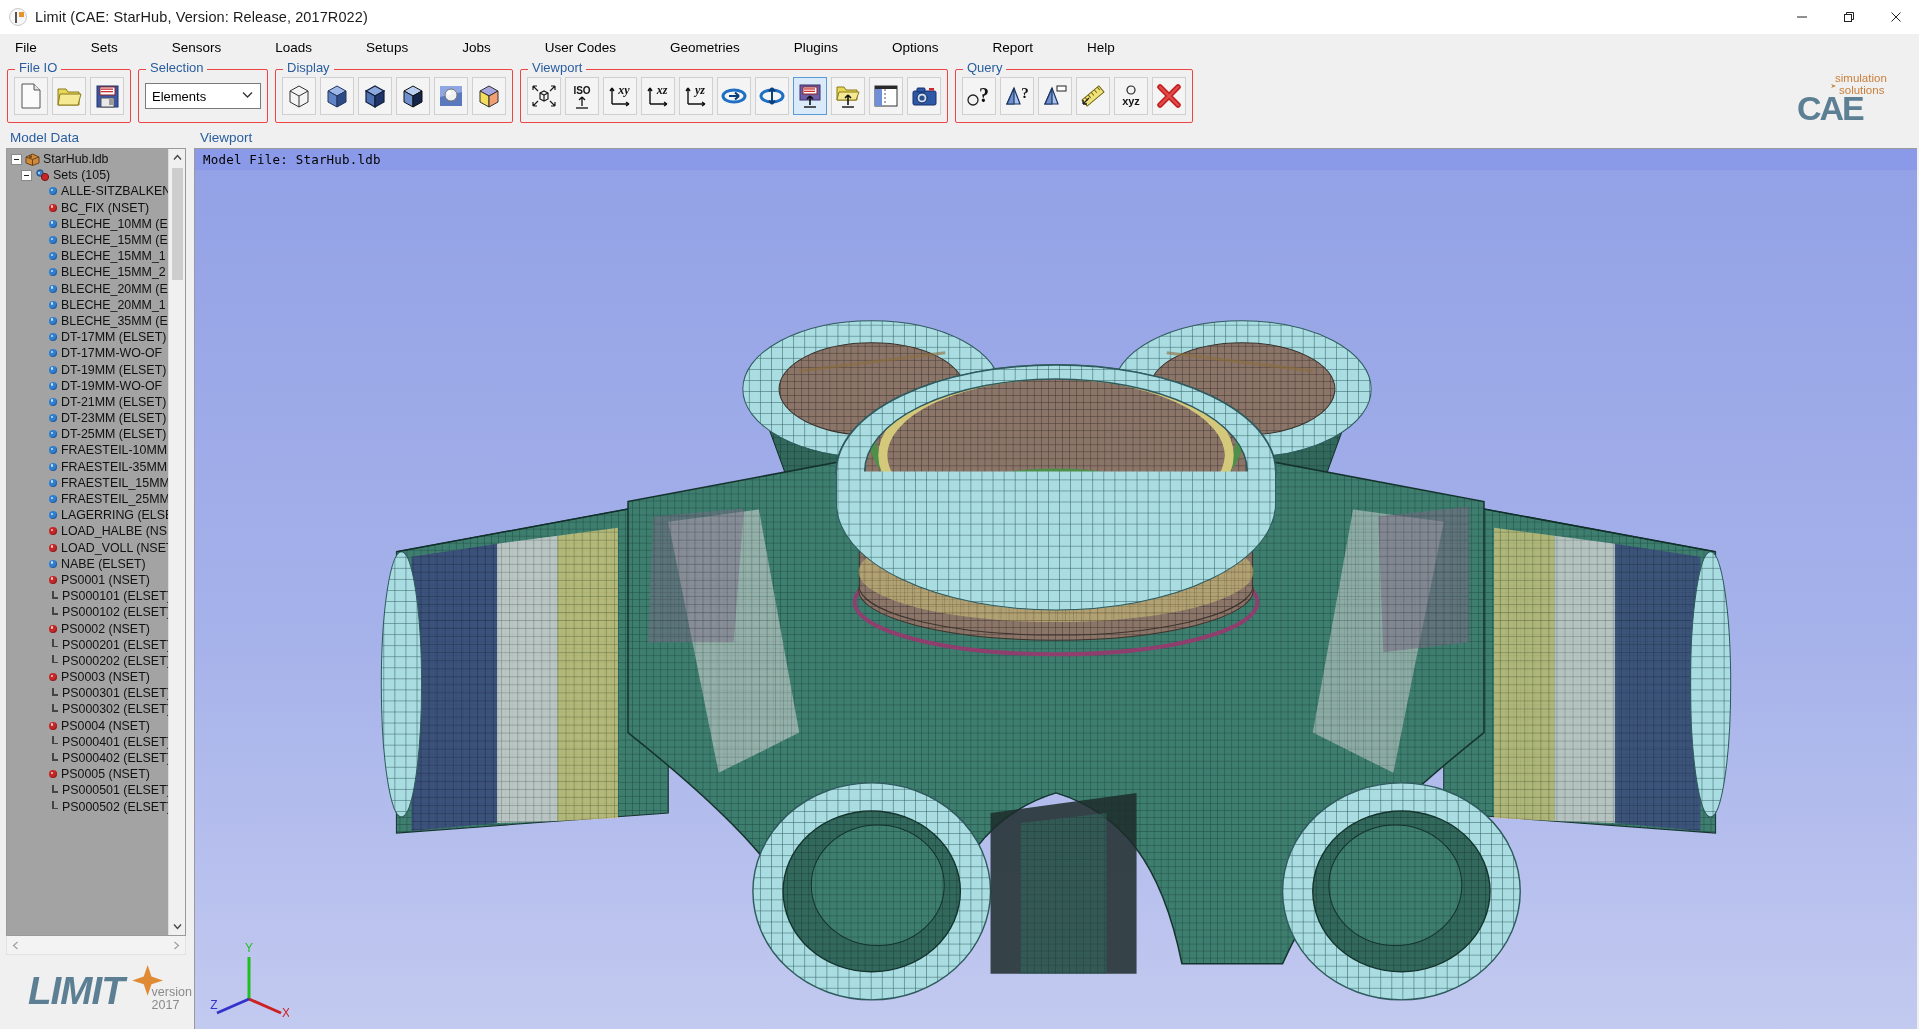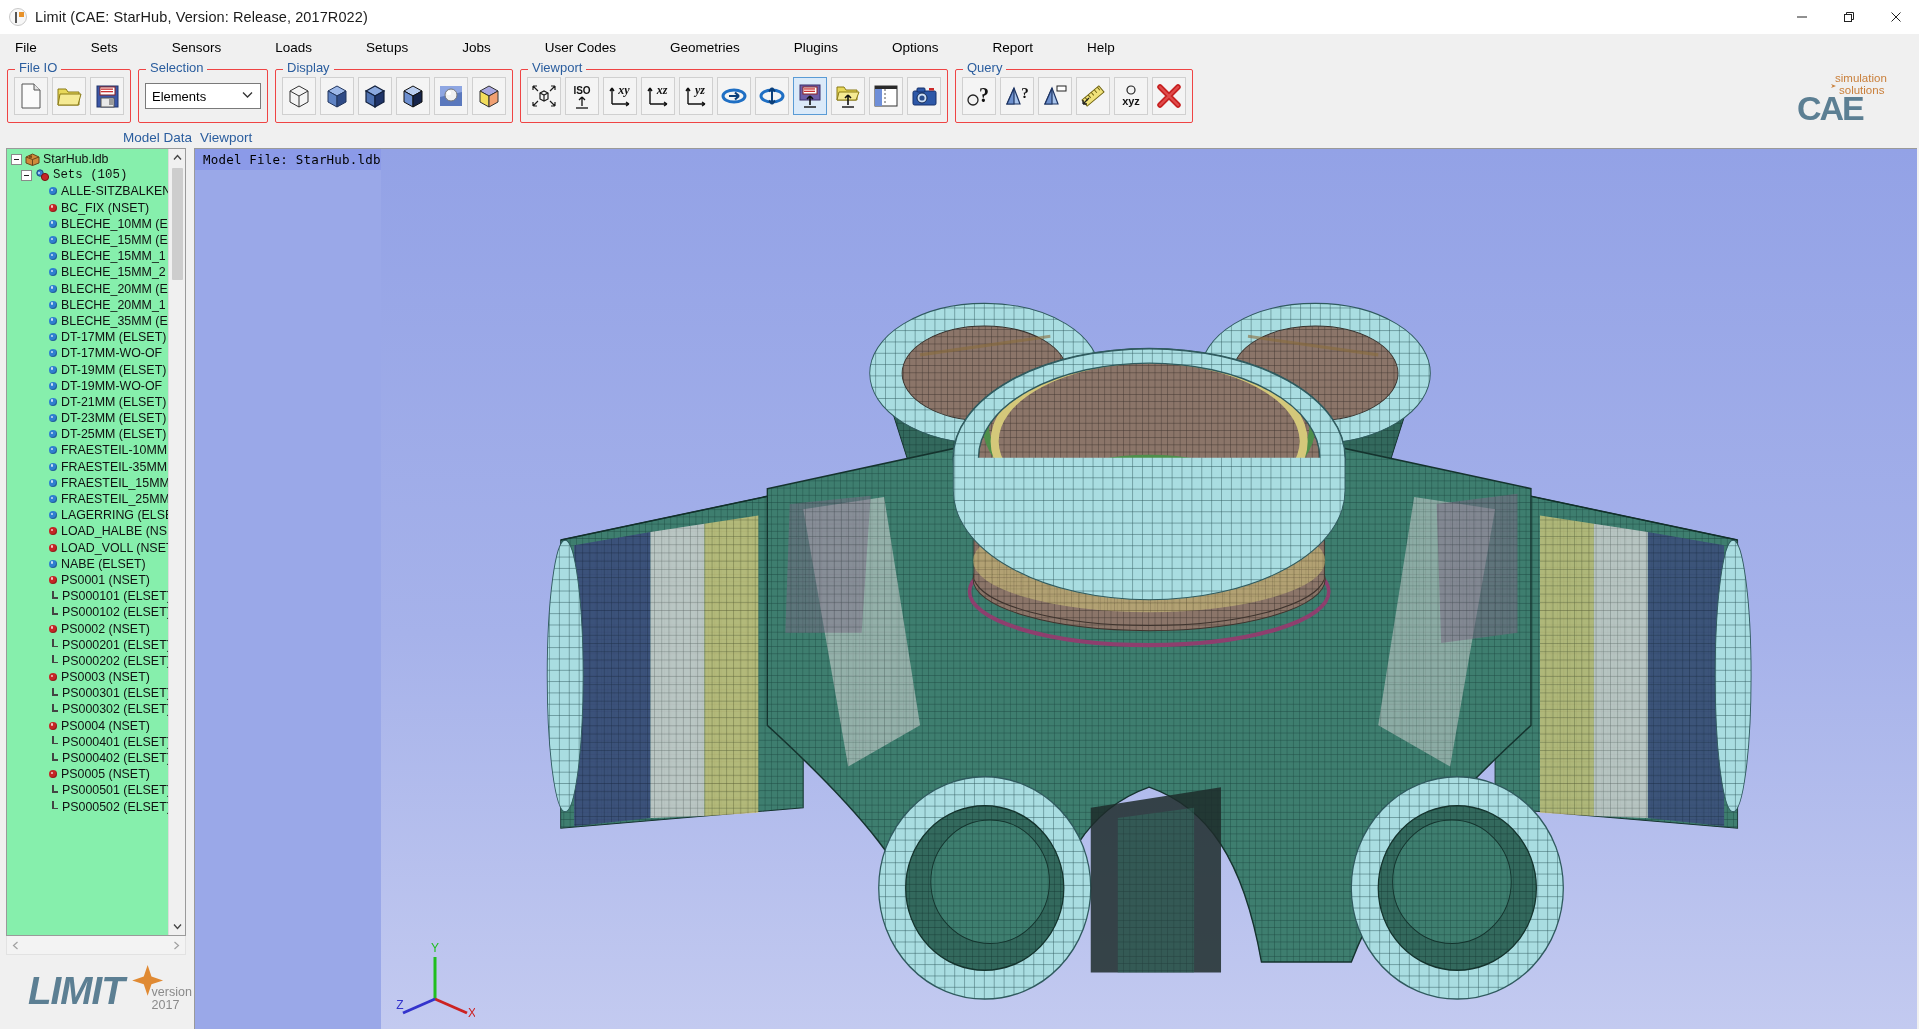--- a/index.html
+++ b/index.html
@@ -136,30 +136,29 @@
     min-height: 0;
     padding: 0 2px 0 0;
   }
 
   
   .leftpanel {
     width: 192px; min-width: 192px;
     display: flex; flex-direction: column;
     position: relative;
     padding-left: 6px;
-    text-align: right;
   }
   .panel-title {
     font-size: 13.5px; color: #2a5d9e;
     padding: 4px 0 3px 4px;
   }
   .treebox {
     flex: 1; min-height: 0;
     border: 1px solid #9a9a9a;
-    background: #86efac;
+    background: #a3a3a3;
     display: flex;
     position: relative;
     overflow: hidden;
     margin-right: 6px;
   }
   .treeview {
     flex: 1; overflow: hidden;
     padding: 2px 0 0 0;
     position: relative;
   }
@@ -205,21 +204,21 @@
     content:""; position:absolute; left:3px; top:0px;
     width:1.5px; height:8px; background:#444;
   }
   .lconn::after {
     content:""; position:absolute; left:3px; top:6.5px;
     width:6px; height:1.5px; background:#444;
   }
   .treeicon {
     width: 15px; height: 13px; flex: none; margin-right: 3px;
   }
-  .indent1 { padding-left: 14px; font-family: Liberation Mono, monospace; }
+  .indent1 { padding-left: 14px; }
   .indent2 { padding-left: 42px; }
 
   .vscroll {
     width: 17px; background: #f0f0f0;
     border-left: 1px solid #dcdcdc;
     display: flex; flex-direction: column;
     align-items: center; flex: none;
   }
   .sbtn {
     width: 17px; height: 17px;
@@ -259,21 +258,21 @@
     padding-left: 2px;
   }
   .vp-title {
     font-size: 13.5px; color: #2a5d9e;
     padding: 4px 0 3px 6px;
   }
   .vp-frame {
     flex: 1; min-height: 0;
     border: 1px solid #9a9a9a;
     border-right: none; border-bottom: none;
-    display: flex; flex-direction: row;
+    display: flex; flex-direction: column;
     position: relative; overflow: hidden;
     background: #9aa8e8;
   }
   .vp-header {
     height: 21px; min-height: 21px;
     background: #8b9ae8;
     color: #000;
     font-family: "DejaVu Sans Mono", monospace;
     font-size: 12.5px;
     display: flex; align-items: center;

